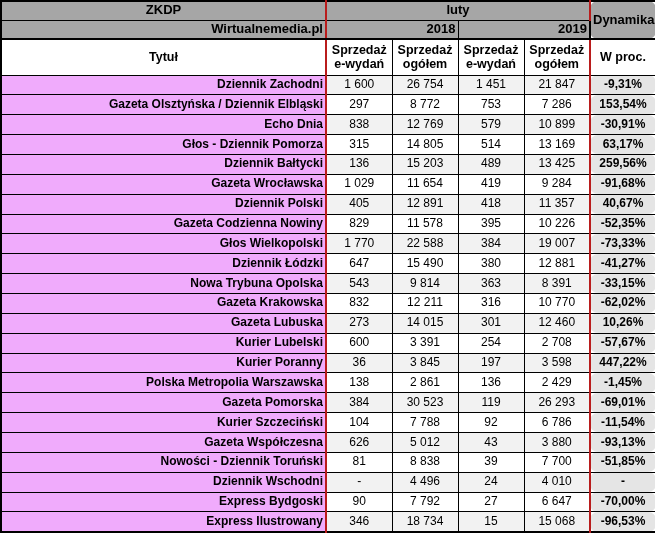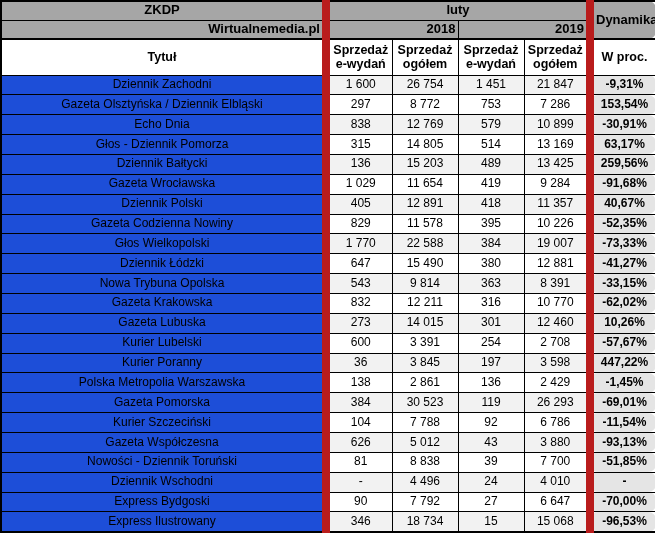--- a/index.html
+++ b/index.html
@@ -45,28 +45,29 @@
   tr.hrow2 td { border-bottom: 2px solid #000; text-align: right; }
   td.dynamika { border-bottom: 2px solid #000; }
   tr.hrow3 td {
     background: #ffffff;
     font-weight: bold;
     font-size: 12.5px;
     height: 36px;
   }
 
   
-  .sep-right { border-right: 8px solid #b91c1c; }
+  .sep-right { border-right: 2px solid #b91c1c; }
   .sep-left  { border-left: 2px solid #000; border-radius: 8px; }
 
   
   tbody td { height: 19px; }
   tbody td.title {
-    background: #1d4ed8;
-    font-weight: normal;
+    background: #f0abfc;
+    font-weight: bold;
+    text-align: right;
   }
   tbody td.num { background: #ffffff; font-weight: normal; }
   tbody tr:nth-child(odd) td.num { background: #f2f2f2; }
   tbody td.pct {
     background: #e5e5e5;
     font-weight: bold;
   }
 </style>
 </head>
 <body>

